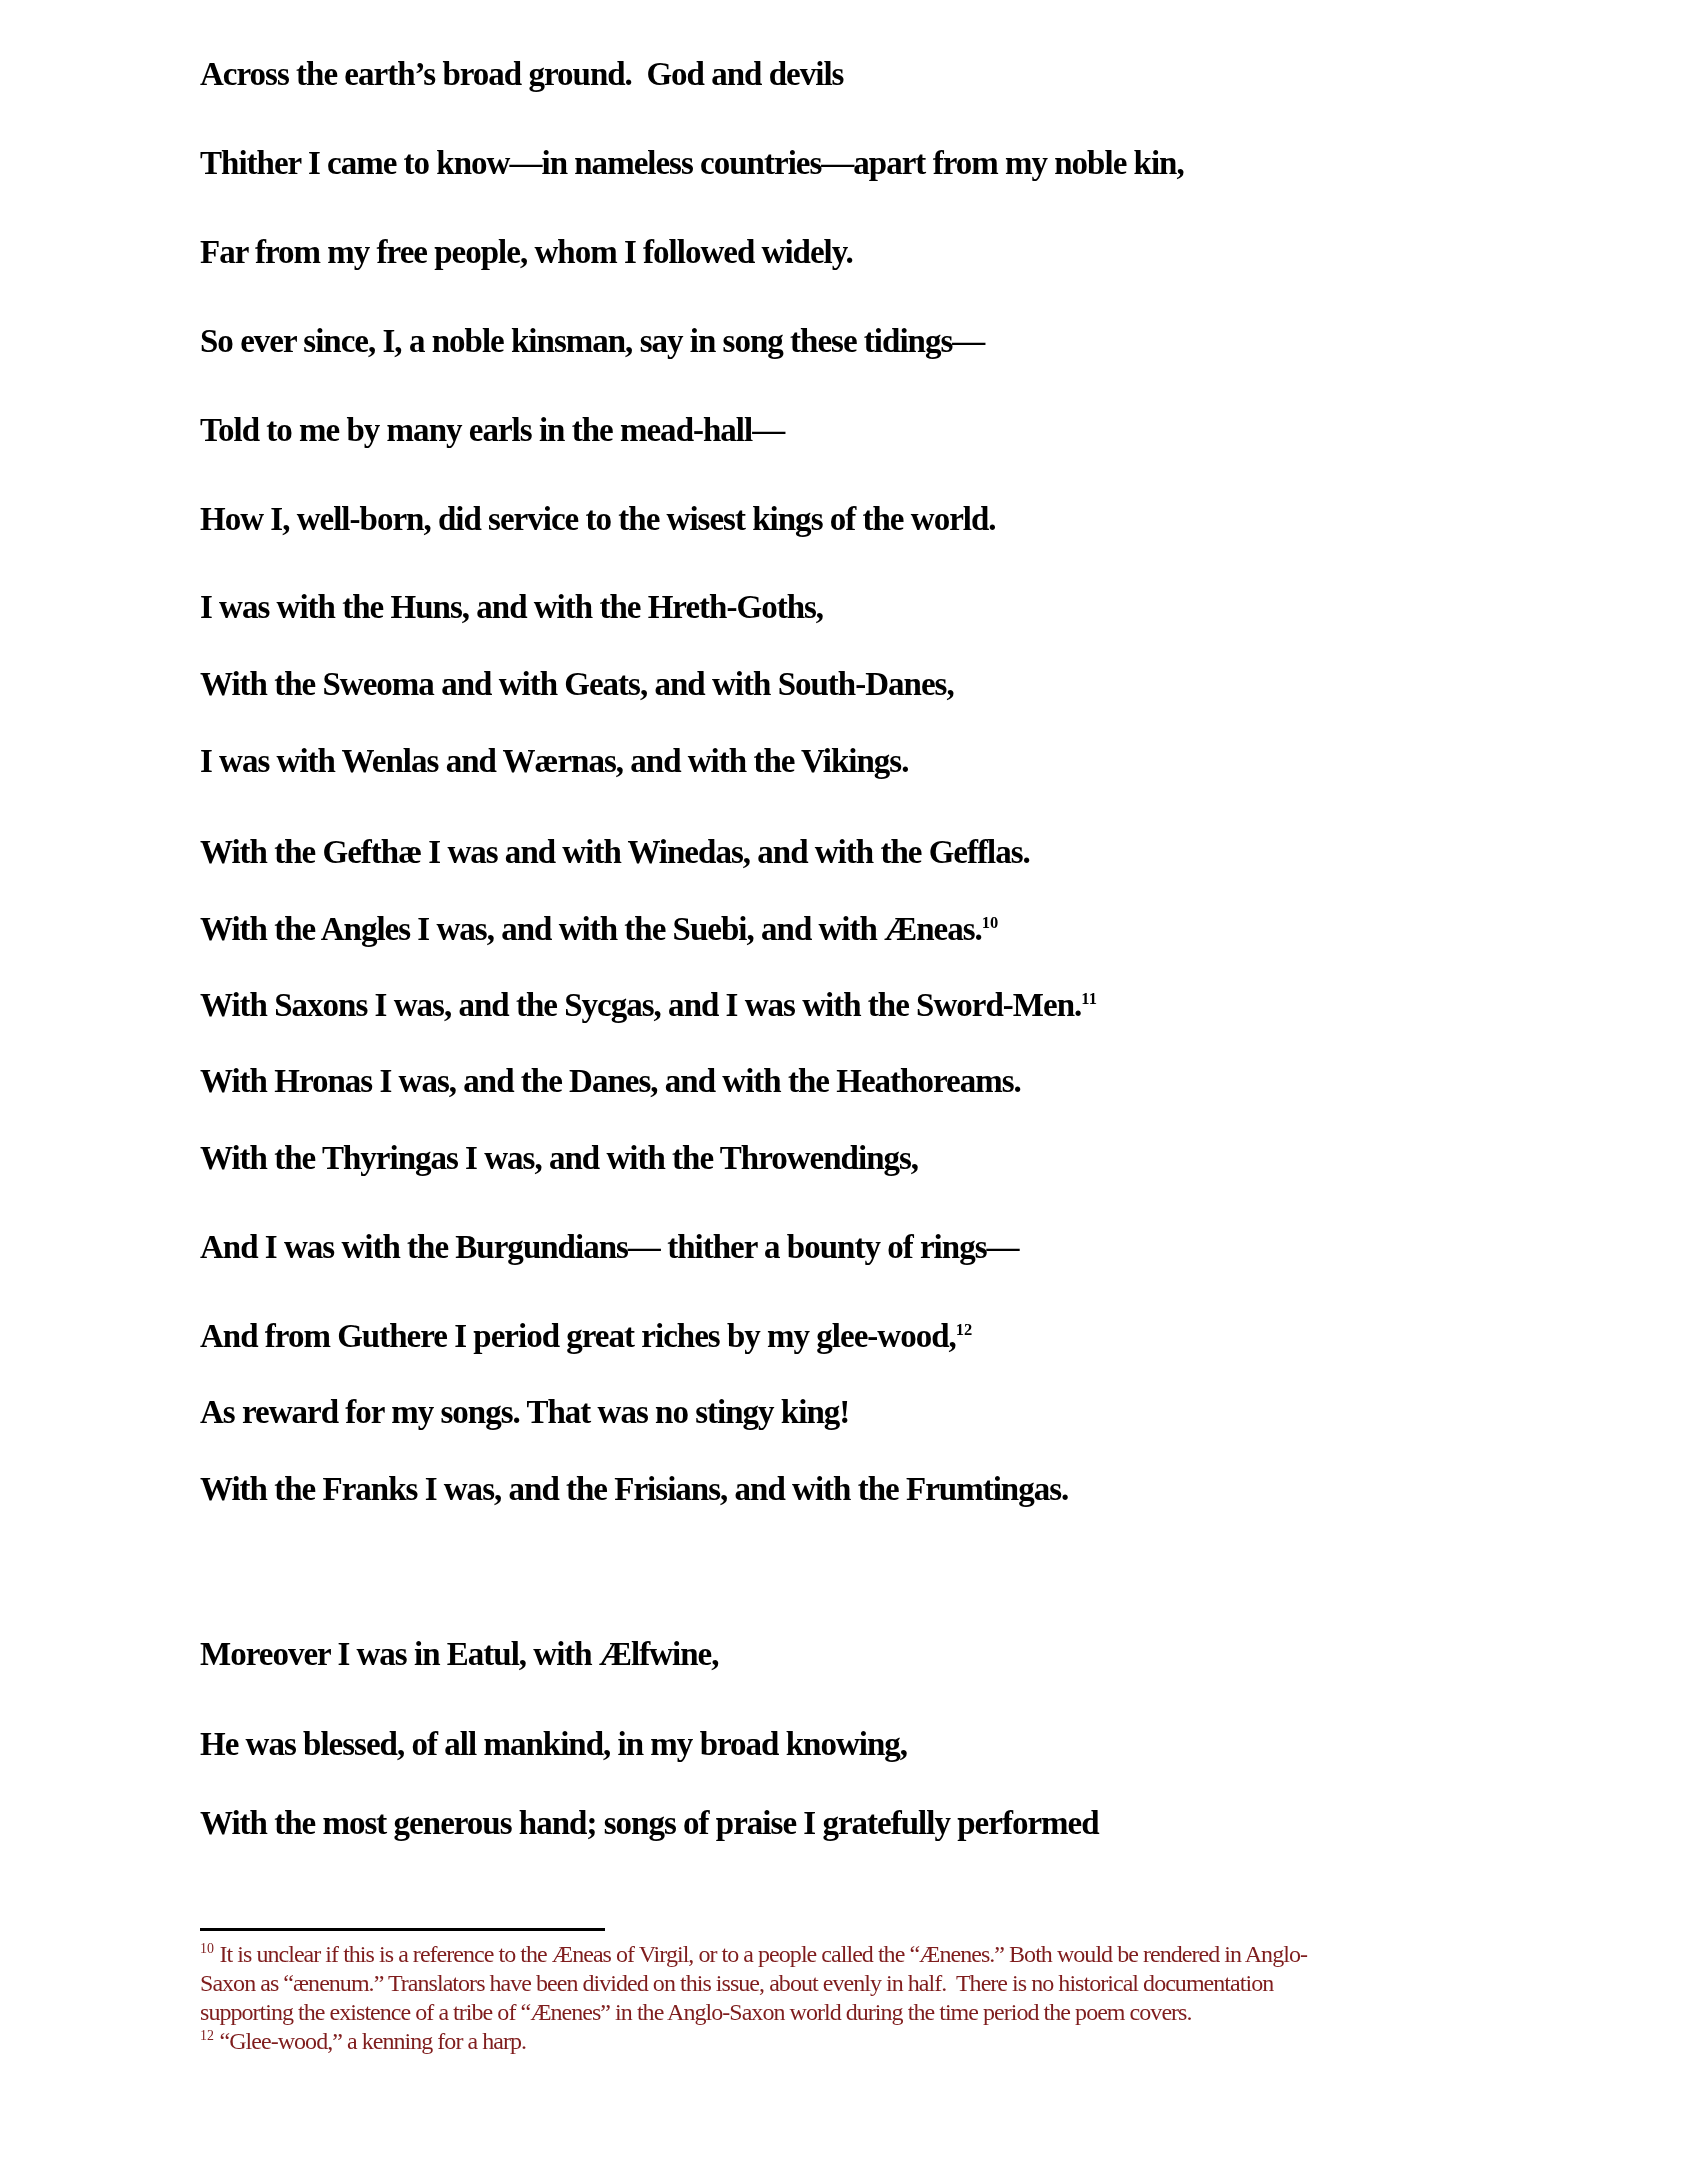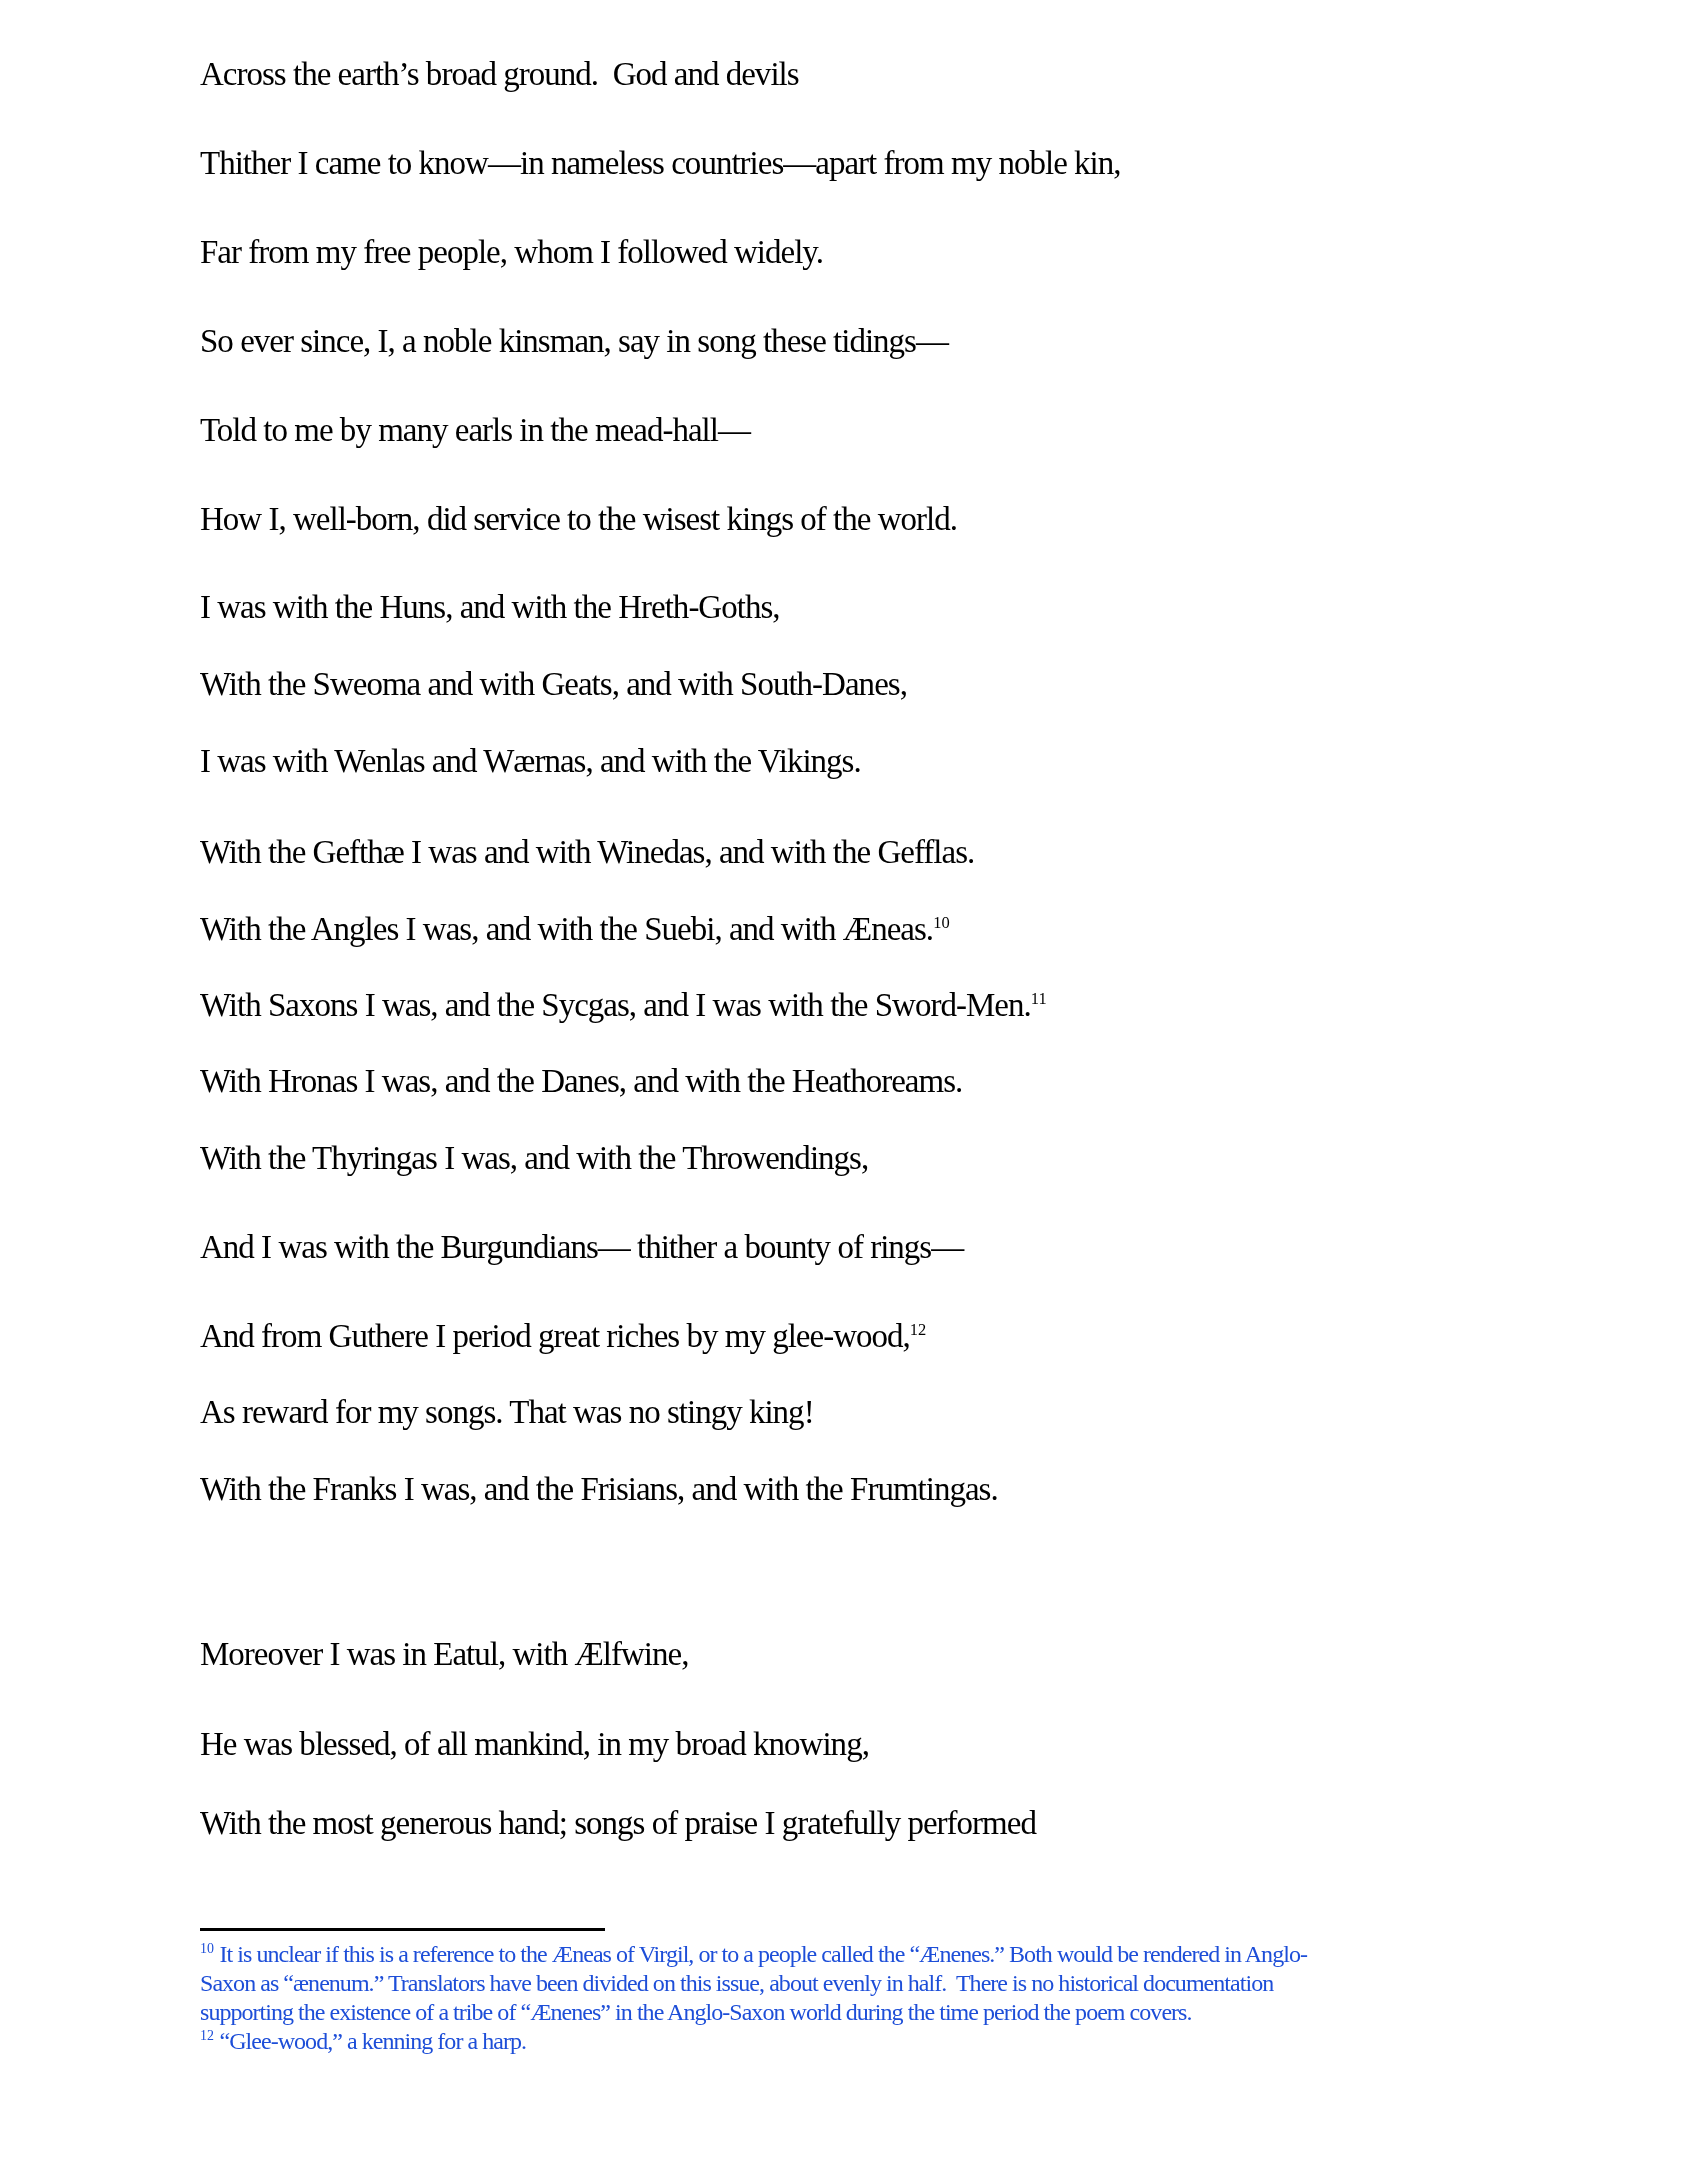--- a/index.html
+++ b/index.html
@@ -18,20 +18,21 @@
     overflow: hidden;
   }
   .poem-line {
     position: absolute;
     left: 200px;
     font-size: 33px;
     line-height: 1;
     letter-spacing: -0.03em;
     white-space: nowrap;
     color: #000000;
+    font-weight: bold;
   }
   .poem-line sup.ref {
     font-size: 0.5em;
     letter-spacing: 0;
     vertical-align: super;
     line-height: 0;
   }
   .fn-separator {
     position: absolute;
     left: 200px;
@@ -41,21 +42,21 @@
     background: #000000;
   }
   .footnotes {
     position: absolute;
     left: 200px;
     top: 1940px;
     width: 1302px;
     font-size: 24px;
     line-height: 29px;
     letter-spacing: -0.04em;
-    color: #1d4ed8;
+    color: #7f1d1d;
   }
   .fn-line {
     white-space: nowrap;
   }
   .fn-marker {
     font-size: 0.58em;
     letter-spacing: 0;
     vertical-align: super;
     line-height: 0;
     margin-right: 5.6px;

